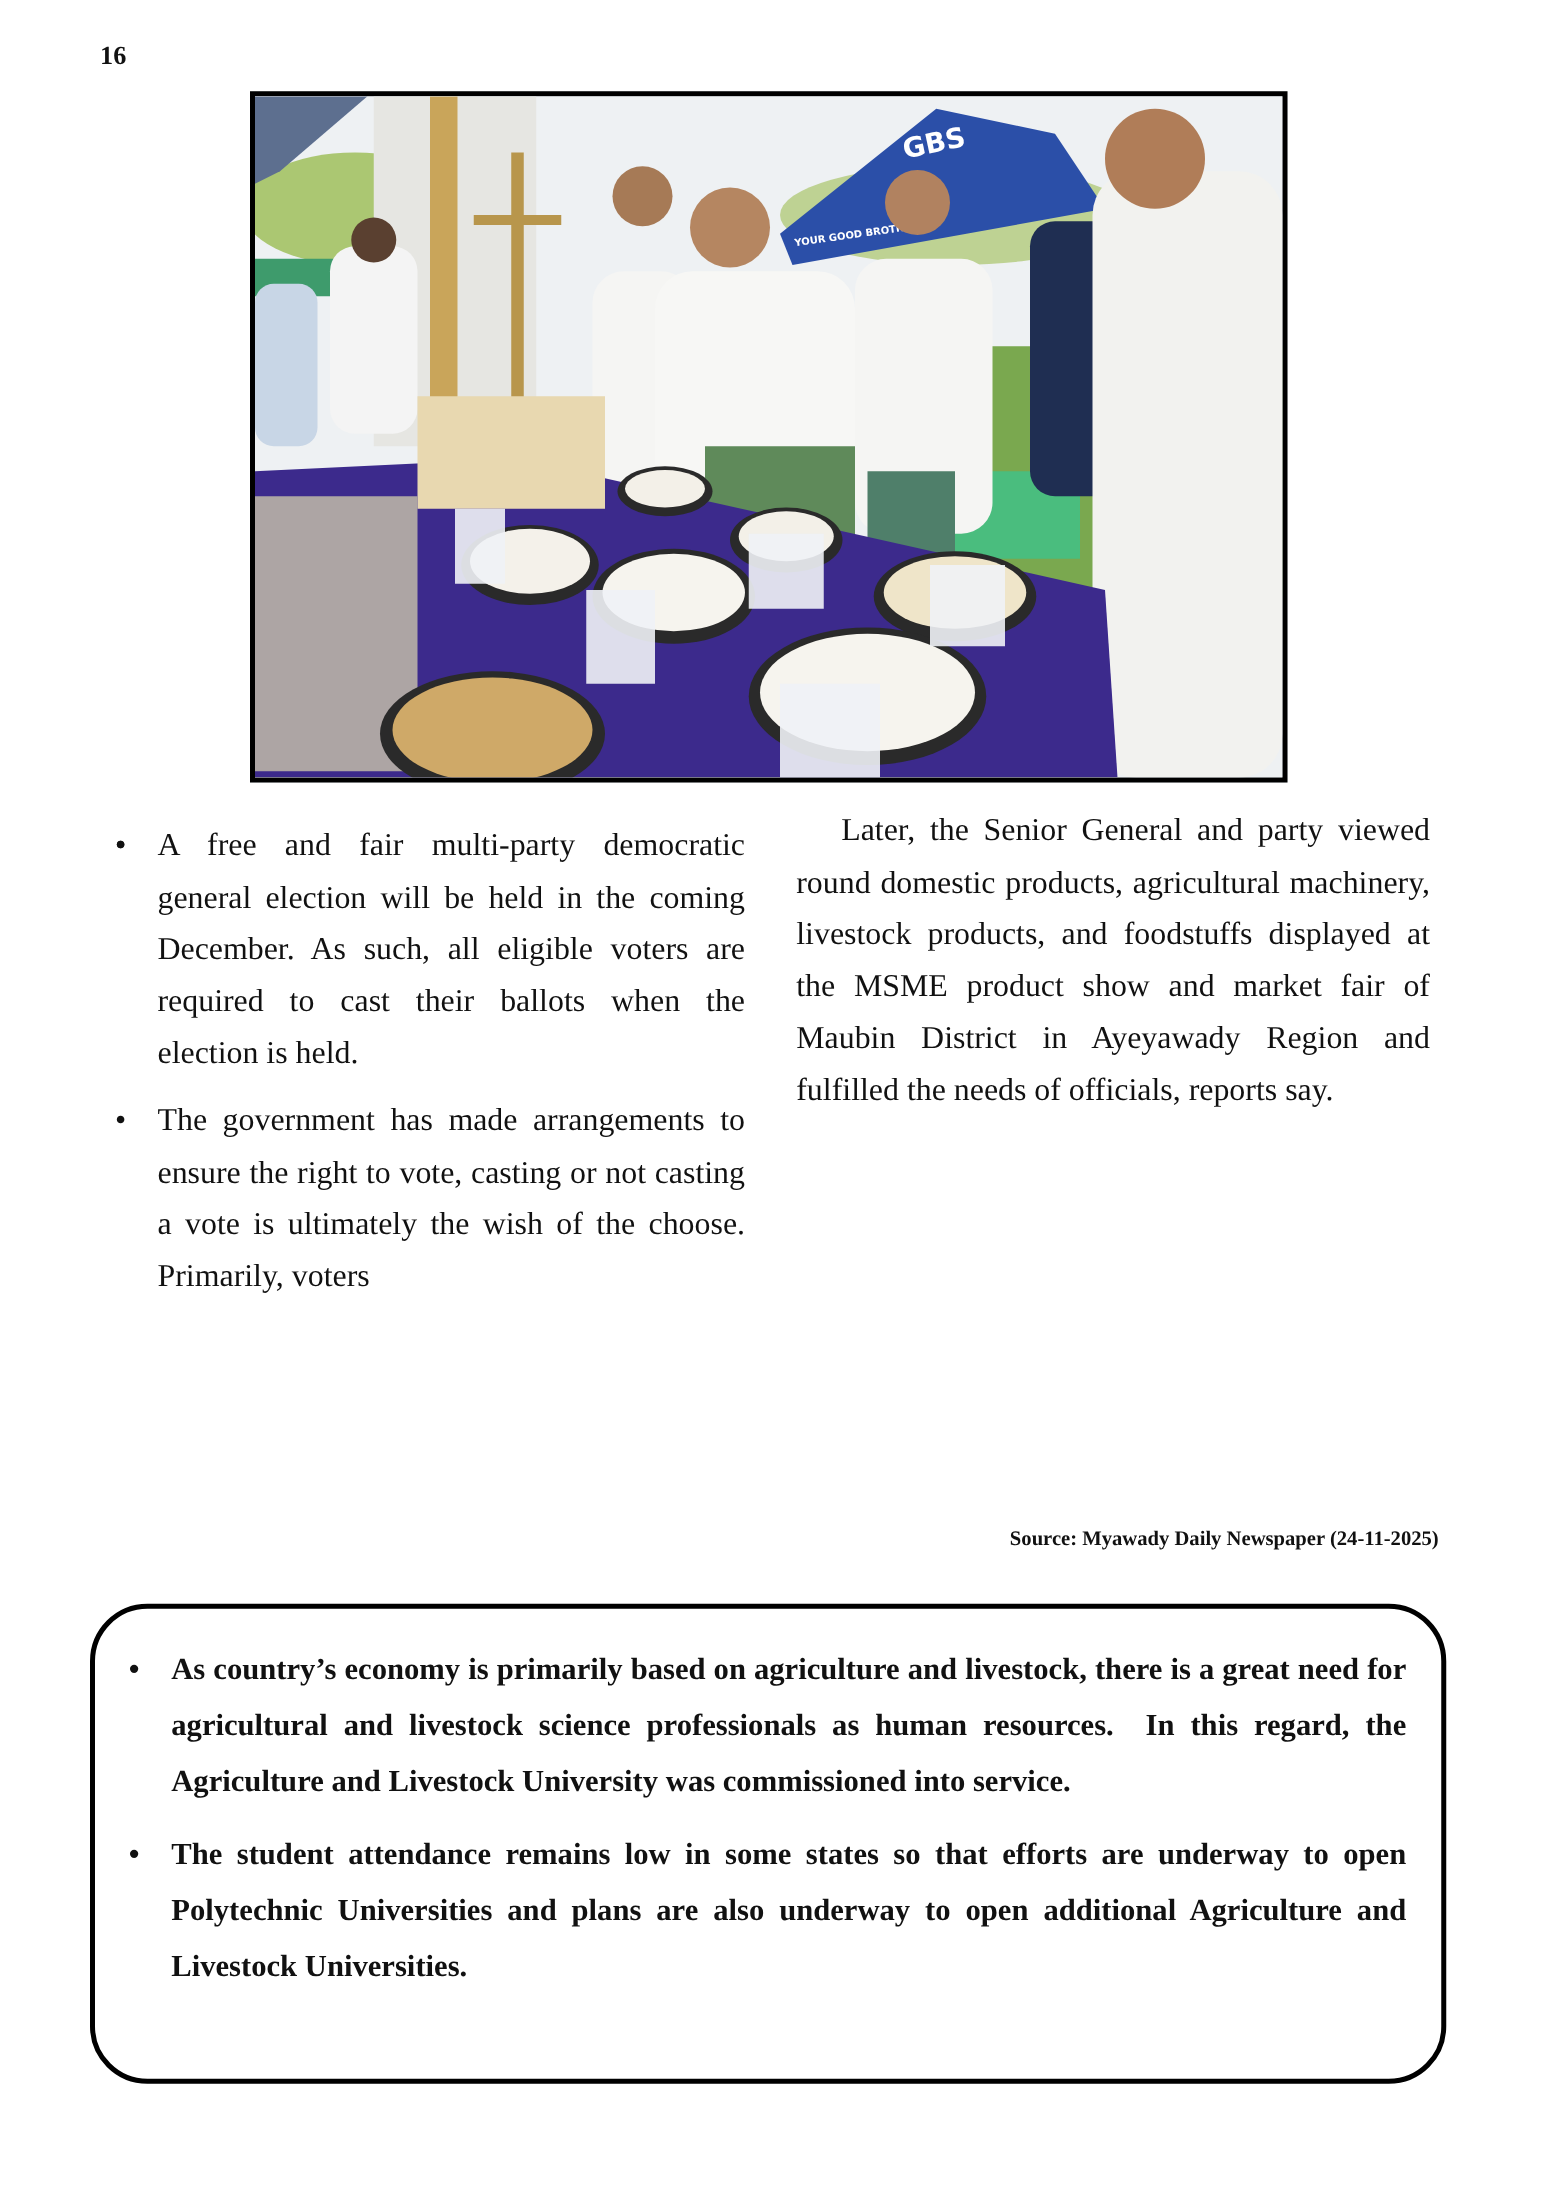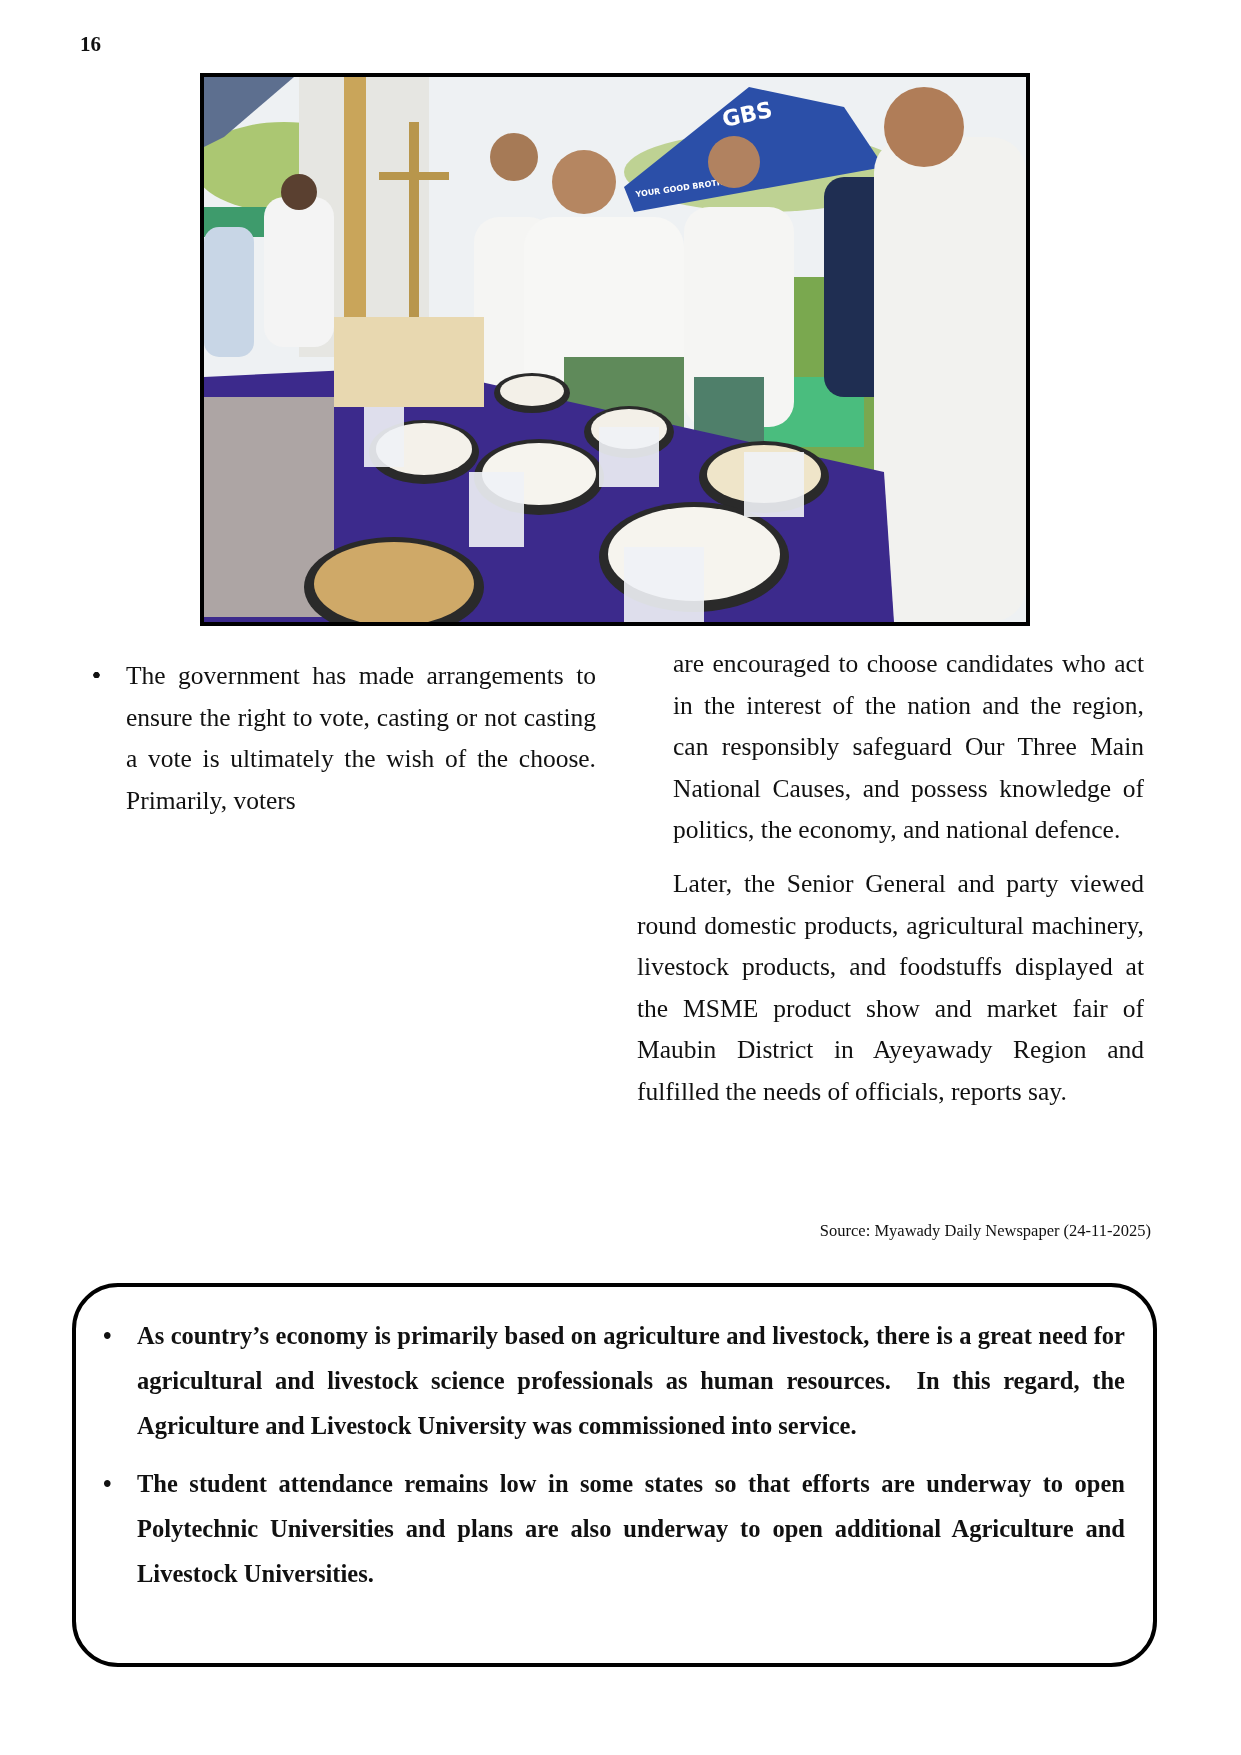--- a/index.html
+++ b/index.html
@@ -13,21 +13,21 @@
 
   .col { position: absolute; font-size: 25.5px; line-height: 41.6px; text-align: justify; }
   .col-left { left: 90px; top: 643px; width: 506px; }
   .col-right { left: 637px; top: 643px; width: 507px; }
 
   .bullet-list { list-style: none; margin: 0; padding: 0; }
   .bullet-item { position: relative; padding-left: 36px; margin-bottom: 12px; hyphens: manual; }
   .bullet-item .dot { position: absolute; left: 2px; top: 0; }
   .cont { padding-left: 36px; margin: 0 0 12px 0; }
   .para { text-indent: 36px; margin: 0; }
-  .source { position: absolute; right: 90px; top: 1221px; font-size: 16.5px; font-weight: normal; }
+  .source { position: absolute; right: 90px; top: 1221px; font-size: 16.5px; font-weight: bold; }
 
   .callout { position: absolute; left: 72px; top: 1283px; width: 1077px; height: 376px;
              border: 4px solid #000; border-radius: 46px; box-sizing: content-box; }
   .callout ul { list-style: none; margin: 0; padding: 26px 28px 0 27px; }
   .callout li { position: relative; padding-left: 34px; font-weight: bold; font-size: 24.5px;
                 line-height: 45px; text-align: justify; margin-bottom: 13px; }
   .callout li .dot { position: absolute; left: 0; top: 0; font-weight: bold; }
 </style>
 </head>
 <body>
@@ -102,30 +102,30 @@
   </svg>
 </div>
 
 <div class="col col-left">
   <ul class="bullet-list">
     <li class="bullet-item">
       <span class="dot">•</span>
     </li>
     <li class="bullet-item">
       <span class="dot">•</span>
+      <span>A free and fair multi-party democratic general election will be held in the com­ing December. As such, all eligible vot­ers are required to cast their ballots when the election is held.</span>
     </li>
     <li class="bullet-item">
       <span class="dot">•</span>
       <span>The government has made arrange­ments to ensure the right to vote, cast­ing or not casting a vote is ultimately the wish of the choose. Primarily, voters</span>
     </li>
   </ul>
 </div>
 
 <div class="col col-right">
-  <p class="cont">are encouraged to choose candidates who act in the interest of the nation and the region, can responsibly safeguard Our Three Main National Causes, and possess knowledge of politics, the econ­omy, and national defence.</p>
   <p class="para">Later, the Senior General and party viewed round domestic products, agricul­tural machinery, livestock products, and foodstuffs displayed at the MSME product show and market fair of Maubin District in Ayeyawady Region and fulfilled the needs of officials, reports say.</p>
 </div>
 
 <div class="source">Source: Myawady Daily Newspaper (24-11-2025)</div>
 
 <div class="callout">
   <ul>
     <li>
       <span class="dot">•</span>
       <span>As country’s economy is primarily based on agriculture and livestock, there is a great need for agricultural and livestock science professionals as human resources.&nbsp; In this regard, the Agriculture and Livestock University was commissioned into service.</span>

